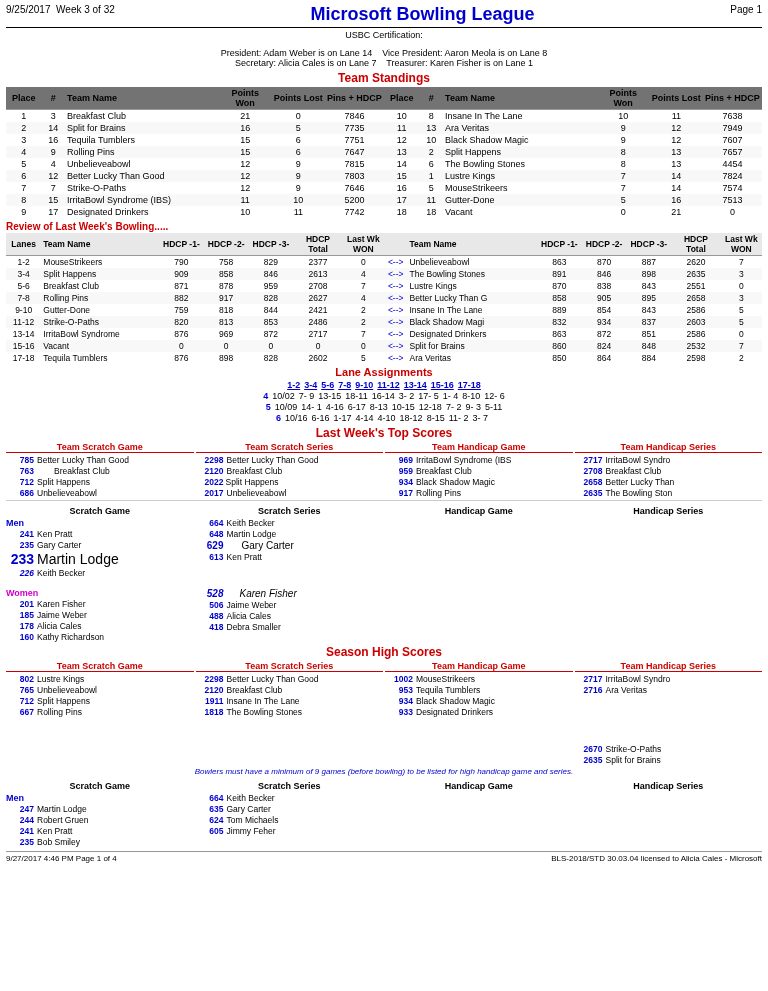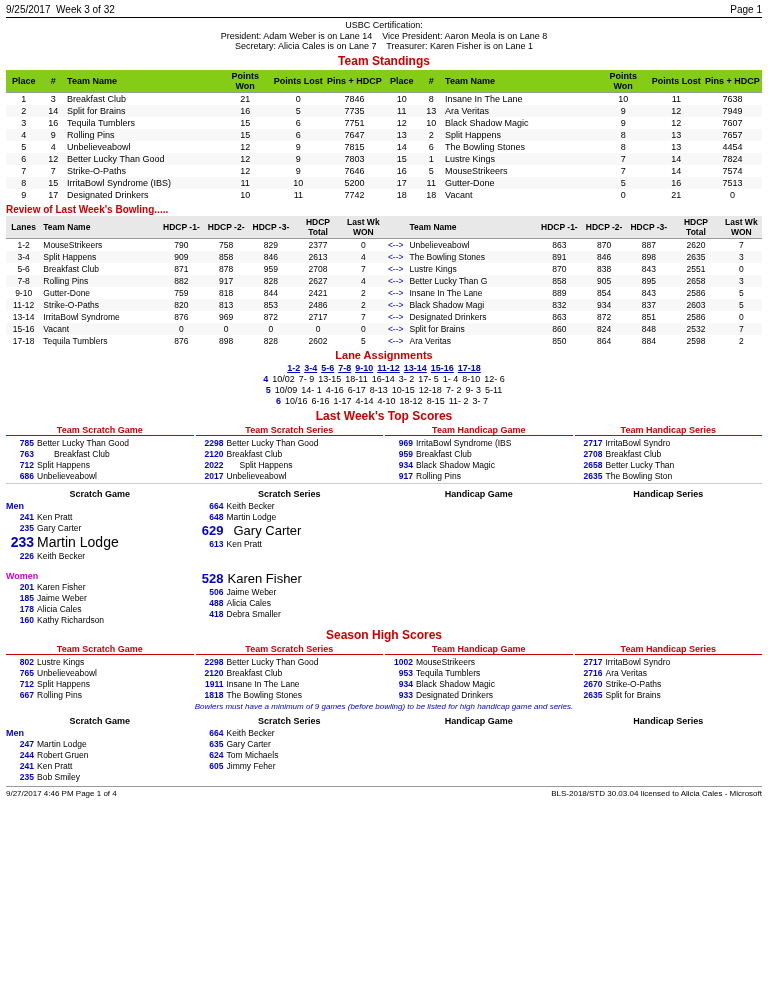--- a/index.html
+++ b/index.html
@@ -22,21 +22,21 @@
     }
     .header-title { text-align: center; font-size: 18px; font-weight: bold; color: #0000cc; }
     .subheader {
       display: flex;
       justify-content: space-between;
       align-items: center;
       margin-bottom: 2px;
     }
     .temp-code { font-size: 14px; font-weight: bold; color: #cc6600; text-align: center; flex: 1; }
     .lanes { font-size: 10px; font-weight: bold; }
-    .usbc { text-align: center; font-size: 9px; margin-bottom: 1px; }
+    .usbc { text-align: center; font-size: 9px; margin-bottom: 8px; }
     .officials { text-align: center; font-size: 9px; margin-bottom: 3px; }
     .section-title {
       text-align: center;
       font-size: 12px;
       font-weight: bold;
       color: #cc0000;
       margin: 3px 0 2px 0;
     }
     table {
       width: 100%;
@@ -47,21 +47,21 @@
       font-size: 9px;
       font-weight: bold;
       text-align: center;
       border-bottom: 1px solid #999;
       padding: 1px 2px;
     }
     td {
       padding: 1px 2px;
       font-size: 9px;
     }
-    .standings-table th { background: #84cc16; }
+    .standings-table th { background: #737373; }
     .center { text-align: center; }
     .left { text-align: left; }
     tr:nth-child(even) td { background: #f8f8f8; }
     tr:nth-child(odd) td { background: #fff; }
     .review-title { font-size: 10px; font-weight: bold; color: #cc0000; margin: 3px 0 1px 0; }
     .review-table th { font-size: 8.5px; }
     .review-table td { font-size: 8.5px; }
     .lane-title { text-align: center; font-size: 11px; font-weight: bold; color: #cc0000; margin: 2px 0; }
     .score-col-title { text-align: center; font-size: 9px; font-weight: bold; color: #cc0000; border-bottom: 1px solid #cc0000; margin-bottom: 1px; }
     .sub-section-title { text-align: center; font-size: 9px; font-weight: bold; margin: 3px 0 1px 0; }
@@ -76,20 +76,21 @@
   </style>
 </head>
 <body>
 
 <div>
   <div class="header-top">
     <div>
       <span>9/25/2017</span>&nbsp;
       <span>Week 3 of 32</span>
     </div>
+    <div class="header-title">Microsoft Bowling League</div>
     <div>Page 1</div>
   </div>
   <div class="usbc">USBC Certification:</div>
   <div class="officials">
     <span>President: Adam Weber is on Lane 14</span>&nbsp;&nbsp;&nbsp;
     <span>Vice President: Aaron Meola is on Lane 8</span><br>
     <span>Secretary: Alicia Cales is on Lane 7</span>&nbsp;&nbsp;&nbsp;
     <span>Treasurer: Karen Fisher is on Lane 1</span>
   </div>
 </div>
@@ -496,21 +497,21 @@
     <div class="score-col-title">Team Scratch Series</div>
     <div id="team-scratch-series">
         <div style="display: flex; gap: 3px; font-size: 8.5px; padding: 0.5px 0px;">
           <span style="min-width:28px;text-align:right;font-weight:bold;color:#0000cc;">2298</span>
           <span>Better Lucky Than Good</span>
         </div>
         <div style="display: flex; gap: 3px; font-size: 8.5px; padding: 0.5px 0px;">
           <span style="min-width:28px;text-align:right;font-weight:bold;color:#0000cc;">2120</span>
           <span>Breakfast Club</span>
         </div>
-        <div style="display: flex; gap: 16px; font-size: 8.5px; padding: 0.5px 0px;">
+        <div style="display: flex; gap: 2px; font-size: 8.5px; padding: 0.5px 0px;">
           <span style="min-width:28px;text-align:right;font-weight:bold;color:#0000cc;">2022</span>
           <span>Split Happens</span>
         </div>
         <div style="display: flex; gap: 3px; font-size: 8.5px; padding: 0.5px 0px;">
           <span style="min-width:28px;text-align:right;font-weight:bold;color:#0000cc;">2017</span>
           <span>Unbelieveabowl</span>
         </div>
       </div>
   </div>
   <div>
@@ -569,37 +570,37 @@
         </div>
         <div style="display: flex; gap: 3px; font-size: 8.5px; padding: 0.5px 0px;">
           <span style="min-width:28px;text-align:right;font-weight:bold;color:#0000cc;">235</span>
           <span>Gary Carter</span>
         </div>
         <div style="display: flex; gap: 3px; font-size: 14px; padding: 0.5px 0px;">
           <span style="min-width:28px;text-align:right;font-weight:bold;color:#0000cc;">233</span>
           <span>Martin Lodge</span>
         </div>
         <div style="display: flex; gap: 3px; font-size: 8.5px; padding: 0.5px 0px;">
-          <span style="min-width:28px;text-align:right;font-weight:bold;color:#0000cc;">226</span>
+          <span style="min-width:28px;text-align:right;font-weight:bold;color:#0000cc;font-style:italic;">226</span>
           <span>Keith Becker</span>
         </div>
       </div>
   </div>
   <div>
     <div class="sub-section-title">Scratch Series</div>
     <div id="men-scratch-series">
         <div style="display: flex; gap: 3px; font-size: 8.5px; padding: 0.5px 0px;">
           <span style="min-width:28px;text-align:right;font-weight:bold;color:#0000cc;">664</span>
           <span>Keith Becker</span>
         </div>
         <div style="display: flex; gap: 3px; font-size: 8.5px; padding: 0.5px 0px;">
           <span style="min-width:28px;text-align:right;font-weight:bold;color:#0000cc;">648</span>
           <span>Martin Lodge</span>
         </div>
-        <div style="display: flex; gap: 10px; font-size: 13px; padding: 0.5px 0px;">
+        <div style="display: flex; gap: 18px; font-size: 10px; padding: 0.5px 0px;">
           <span style="min-width:28px;text-align:right;font-weight:bold;color:#0000cc;">629</span>
           <span>Gary Carter</span>
         </div>
         <div style="display: flex; gap: 3px; font-size: 8.5px; padding: 0.5px 0px;">
           <span style="min-width:28px;text-align:right;font-weight:bold;color:#0000cc;">613</span>
           <span>Ken Pratt</span>
         </div>
       </div>
   </div>
   <div>
@@ -629,21 +630,21 @@
           <span>Alicia Cales</span>
         </div>
         <div style="display: flex; gap: 3px; font-size: 8.5px; padding: 0.5px 0px;">
           <span style="min-width:28px;text-align:right;font-weight:bold;color:#0000cc;">160</span>
           <span>Kathy Richardson</span>
         </div>
       </div>
   </div>
   <div>
     <div id="women-scratch-series">
-        <div style="display: flex; gap: 4px; font-size: 13px; padding: 0.5px 0px;">
+        <div style="display: flex; gap: 16px; font-size: 10px; padding: 0.5px 0px; font-style: italic;">
           <span style="min-width:28px;text-align:right;font-weight:bold;color:#0000cc;">528</span>
           <span>Karen Fisher</span>
         </div>
         <div style="display: flex; gap: 3px; font-size: 8.5px; padding: 0.5px 0px;">
           <span style="min-width:28px;text-align:right;font-weight:bold;color:#0000cc;">506</span>
           <span>Jaime Weber</span>
         </div>
         <div style="display: flex; gap: 3px; font-size: 8.5px; padding: 0.5px 0px;">
           <span style="min-width:28px;text-align:right;font-weight:bold;color:#0000cc;">488</span>
           <span>Alicia Cales</span>
@@ -728,21 +729,21 @@
     <div class="score-col-title">Team Handicap Series</div>
     <div id="season-handicap-series">
         <div style="display: flex; gap: 3px; font-size: 8.5px; padding: 0.5px 0px;">
           <span style="min-width:28px;text-align:right;font-weight:bold;color:#0000cc;">2717</span>
           <span>IrritaBowl Syndro</span>
         </div>
         <div style="display: flex; gap: 3px; font-size: 8.5px; padding: 0.5px 0px;">
           <span style="min-width:28px;text-align:right;font-weight:bold;color:#0000cc;">2716</span>
           <span>Ara Veritas</span>
         </div>
-        <div style="display: flex; gap: 3px; font-size: 8.5px; padding: 0.5px 0px;">
+        <div style="display: flex; gap: 3px; font-size: 8.5px; padding: 0.5px 0px; margin-top: 48px;">
           <span style="min-width:28px;text-align:right;font-weight:bold;color:#0000cc;">2670</span>
           <span>Strike-O-Paths</span>
         </div>
         <div style="display: flex; gap: 3px; font-size: 8.5px; padding: 0.5px 0px;">
           <span style="min-width:28px;text-align:right;font-weight:bold;color:#0000cc;">2635</span>
           <span>Split for Brains</span>
         </div>
       </div>
   </div>
 </div>

